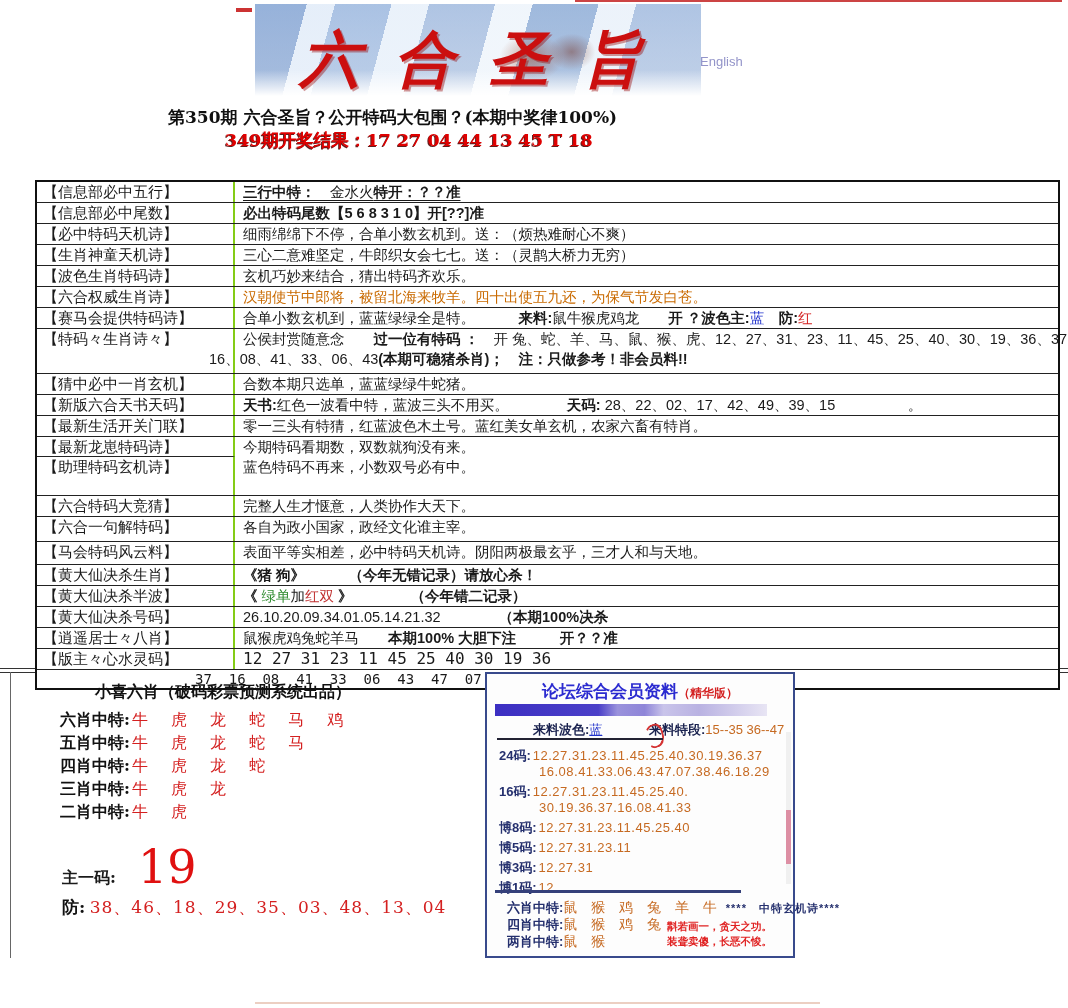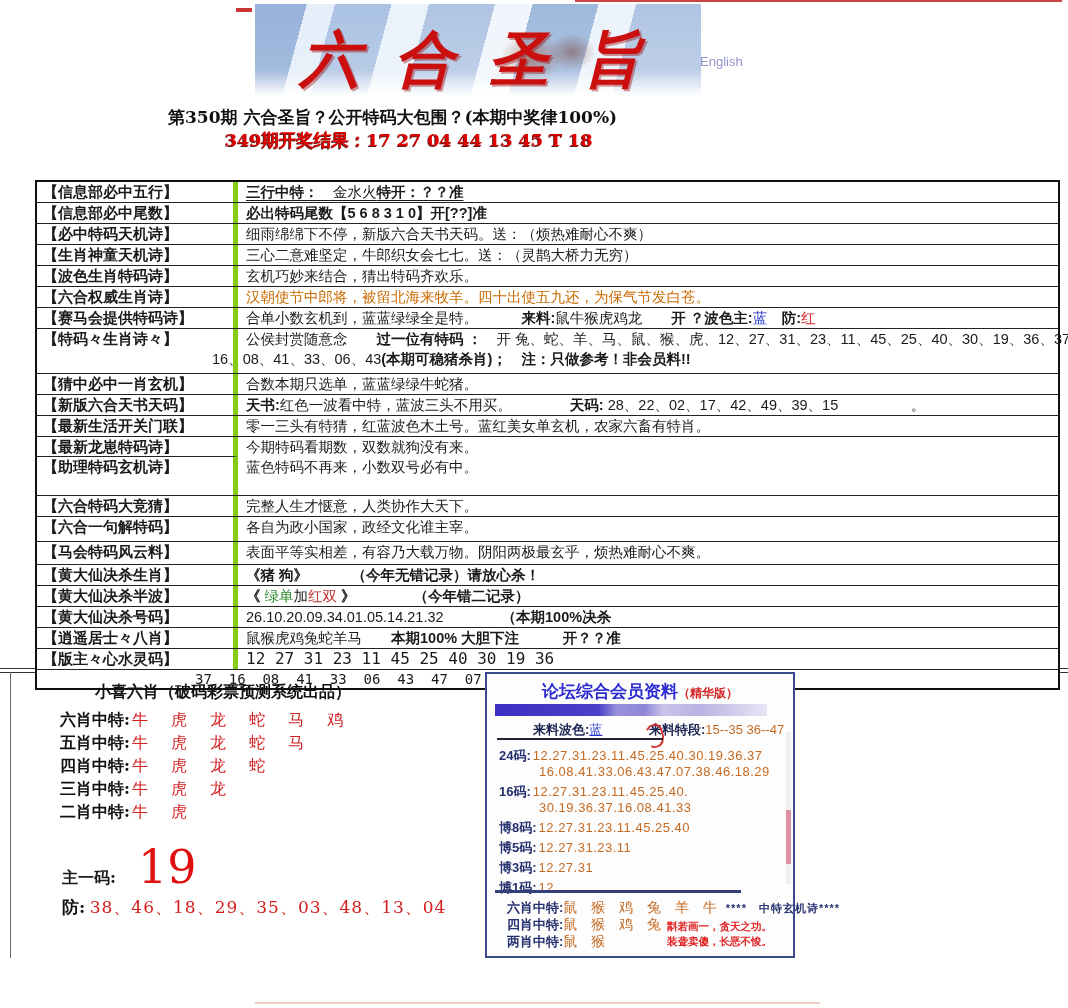--- a/index.html
+++ b/index.html
@@ -36,22 +36,22 @@
     font-size:17px;color:#101010;white-space:nowrap;}
   .result{left:225px;top:128px;font-family:"DejaVu Serif",serif;font-weight:bold;
     font-size:17.5px;color:#e00000;white-space:nowrap;text-shadow:-1px 1px 0 #5e1f1f;}
 
   
   .main-table{left:35px;top:180px;width:1021px;border:2px solid #111;background:#fff;}
   .trow{display:flex;border-bottom:1px solid #222;height:20px;line-height:20px;overflow:visible;}
   .trow:last-child{border-bottom:none;}
   .trow.nb{border-bottom:none;}
   .trow.nb .tlabel{border-bottom:1px solid #222;}
-  .tlabel{width:190px;flex:none;border-right:5px solid #84cc16;
-    font-weight:bold;font-size:15px;padding-left:6px;white-space:nowrap;overflow:hidden;}
+  .tlabel{width:190px;flex:none;border-right:2px solid #84cc16;
+    font-weight:normal;font-size:15px;padding-left:6px;white-space:nowrap;overflow:hidden;}
   .tcontent{flex:1;padding-left:8px;font-size:14.5px;white-space:nowrap;overflow:visible;}
   .tline{height:20px;line-height:20px;white-space:nowrap;}
   .tline.u{text-decoration:underline;text-underline-offset:3px;}
   .tline.pull{margin-left:-34px;}
   .trow.mono .tcontent{font-family:"DejaVu Sans Mono",monospace;white-space:pre;font-size:16px;}
   .tfoot{height:18px;line-height:18px;padding-left:158px;font-family:"DejaVu Sans Mono",monospace;
     white-space:pre;font-size:14px;}
 
   
   .section-divider{left:0;top:668px;width:1068px;height:3px;
@@ -130,21 +130,21 @@
     </div>
     <div class="trow">
       <div class="tlabel">【信息部必中尾数】</div>
       <div class="tcontent">
         <div class="tline"><span class="b">必出特码尾数【5 6 8 3 1 0】开[??]准</span></div>
       </div>
     </div>
     <div class="trow">
       <div class="tlabel">【必中特码天机诗】</div>
       <div class="tcontent">
-        <div class="tline"><span>细雨绵绵下不停，新版六合天书天码。送：（烦热难耐心不爽）</span></div>
+        <div class="tline"><span>细雨绵绵下不停，合单小数玄机到。送：（烦热难耐心不爽）</span></div>
       </div>
     </div>
     <div class="trow">
       <div class="tlabel">【生肖神童天机诗】</div>
       <div class="tcontent">
         <div class="tline"><span>三心二意难坚定，牛郎织女会七七。送：（灵鹊大桥力无穷）</span></div>
       </div>
     </div>
     <div class="trow">
       <div class="tlabel">【波色生肖特码诗】</div>
@@ -209,21 +209,21 @@
     </div>
     <div class="trow" style="height: 24px;">
       <div class="tlabel">【六合一句解特码】</div>
       <div class="tcontent">
         <div class="tline"><span>各自为政小国家，政经文化谁主宰。</span></div>
       </div>
     </div>
     <div class="trow" style="height: 22px;">
       <div class="tlabel">【马会特码风云料】</div>
       <div class="tcontent">
-        <div class="tline"><span>表面平等实相差，有容乃大载万物。阴阳两极最玄乎，烦热难耐心不爽。</span></div>
+        <div class="tline"><span>表面平等实相差，必中特码天机诗。阴阳两极最玄乎，三才人和与天地。</span></div>
       </div>
     </div>
     <div class="trow">
       <div class="tlabel">【黄大仙决杀生肖】</div>
       <div class="tcontent">
         <div class="tline"><span class="b">《猪 狗》</span><span>　　　</span><span class="b">（今年无错记录）请放心杀！</span></div>
       </div>
     </div>
     <div class="trow">
       <div class="tlabel">【黄大仙决杀半波】</div>

